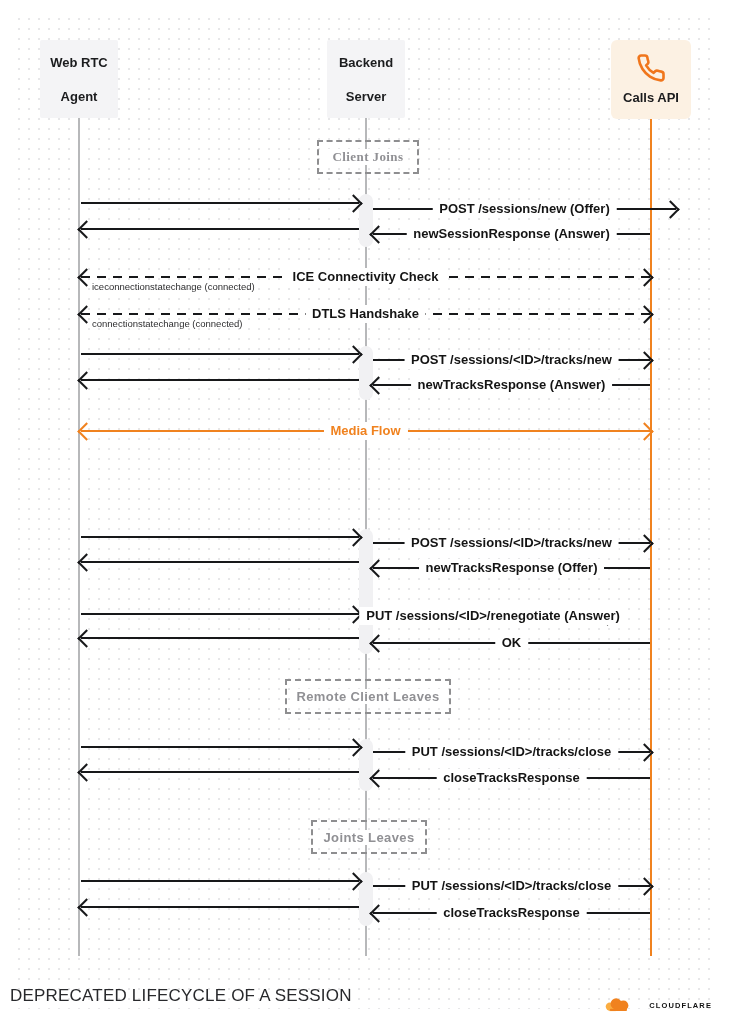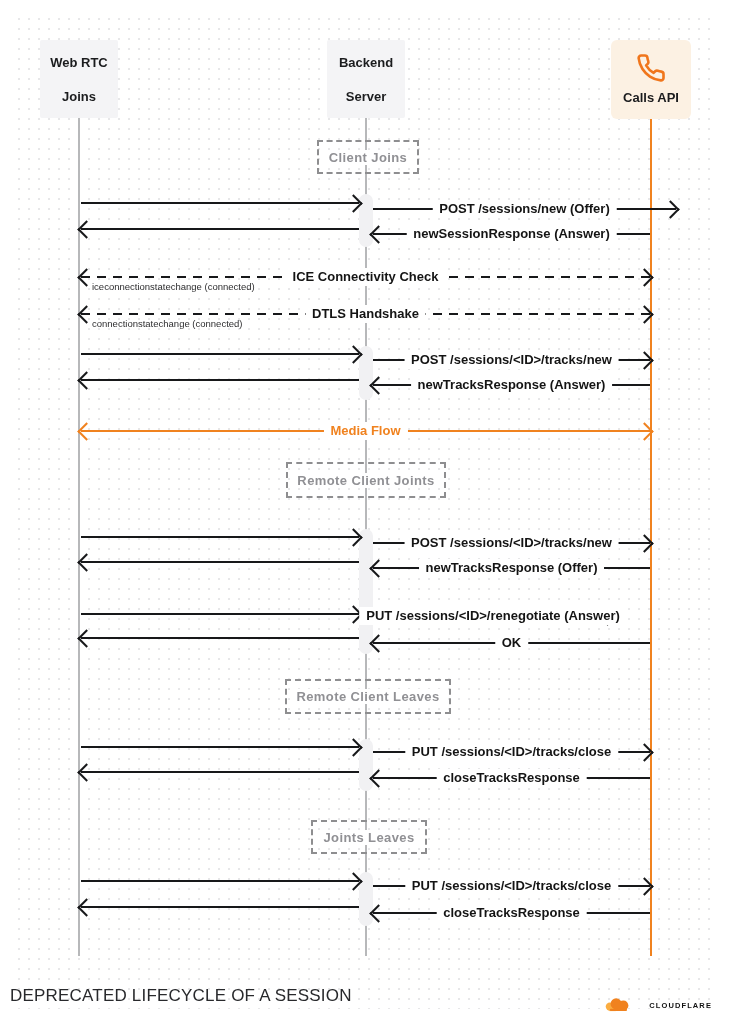--- a/index.html
+++ b/index.html
@@ -41,25 +41,22 @@
   <div class="dots"></div>
   <div id="layer">
       <div class="lifeline" style="left: 78px; top: 118px; height: 838px; background: rgb(183, 184, 186);"></div>
       <div class="lifeline" style="left: 365px; top: 118px; height: 838px; background: rgb(183, 184, 186);"></div>
       <div class="lifeline" style="left: 650px; top: 119px; height: 837px; background: rgb(240, 130, 31);"></div>
       <div class="activation" style="left: 359px; top: 194px; height: 53px;"></div>
       <div class="activation" style="left: 359px; top: 346px; height: 54px;"></div>
       <div class="activation" style="left: 359px; top: 529px; height: 125px;"></div>
       <div class="activation" style="left: 359px; top: 739px; height: 52px;"></div>
       <div class="activation" style="left: 359px; top: 872px; height: 54px;"></div>
-      <div class="section" style="left: 317px; top: 140px; width: 98px; height: 30px;">
+      <div class="section" style="left: 317px; top: 140px; width: 98px; height: 30px; font-family: Liberation Serif, serif;">
         <span>Client Joins</span>
-      </div>
-      <div class="section" style="left: 286px; top: 462px; width: 156px; height: 32px;">
-        <span>Remote Client Joints</span>
       </div>
       <div class="section" style="left: 285px; top: 679px; width: 162px; height: 31px;">
         <span>Remote Client Leaves</span>
       </div>
       <div class="section" style="left: 311px; top: 820px; width: 112px; height: 30px;">
         <span>Joints Leaves</span>
       </div>
       <div class="arrow" style="left: 81px; top: 194px; width: 278px;">
         <div class="aline" style="background: rgb(23, 24, 26);"></div>
         <div class="chev r" style="border-color: rgb(23, 24, 26);"></div>
@@ -185,21 +182,21 @@
       </div>
       <div class="arrow" style="left: 373px; top: 904px; width: 277px;">
         <div class="aline" style="background: rgb(23, 24, 26);"></div>
         <div class="chev l" style="border-color: rgb(23, 24, 26);"></div>
         <div class="albl" style="color: rgb(20, 20, 20);">closeTracksResponse</div>
       </div>
     </div>
 
   <div class="actor gray" style="left:40px;">
     <div>Web RTC</div>
-    <div>Joins</div>
+    <div>Agent</div>
   </div>
 
   <div class="actor gray" style="left:327px;">
     <div>Backend</div>
     <div>Server</div>
   </div>
 
   <div class="actor calls" style="left:611px;">
     <span class="phone">
       <svg viewBox="0 0 24 24" width="30" height="30" fill="none" stroke="#F0761C" stroke-width="2.1" stroke-linecap="round" stroke-linejoin="round">

